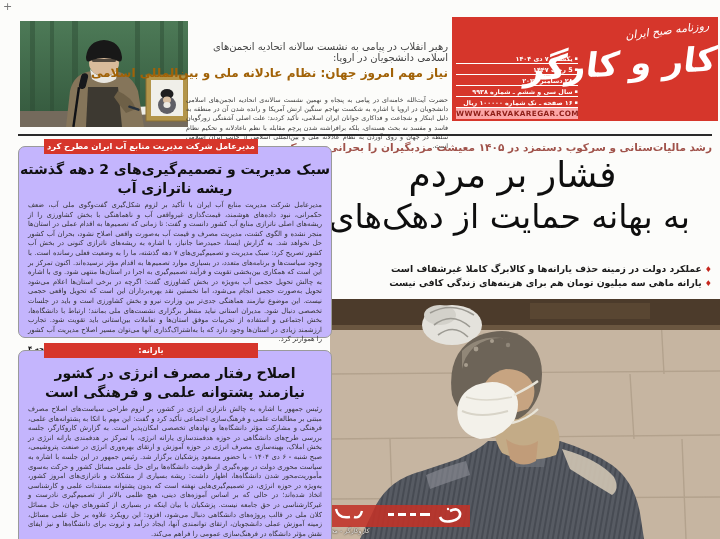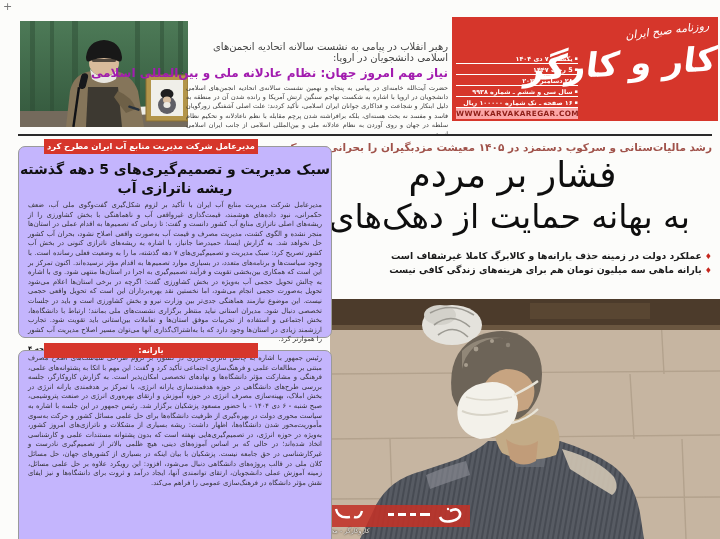--- a/index.html
+++ b/index.html
@@ -13,21 +13,21 @@
 
   
   .crop-mark { left:3px; top:0px; font-size:11px; color:#777; direction:ltr; }
 
   
   .leader-photo { left:20px; top:21px; width:168px; height:106px; }
   .leader-photo svg { display:block; }
 
   .leader-article { right:272px; top:41px; width:262px; text-align:right; }
   .leader-kicker { font-size:10px; color:#444; margin-bottom:3px; }
-  .leader-headline { font-size:12px; font-weight:bold; color:#a21caf; margin-bottom:4px; white-space:nowrap; }
+  .leader-headline { font-size:12px; font-weight:bold; color:#a16207; margin-bottom:16px; white-space:nowrap; }
   .leader-body { font-size:6.4px; line-height:9.2px; color:#3a3a3a; text-align:justify; }
   .leader-continued { font-size:6.8px; font-weight:bold; color:#111; text-align:left; margin-top:1px; }
 
   .masthead { left:452px; right:2px; top:17px; width:266px; height:104px; background:#d6362b; }
   .masthead-tagline {
     position:absolute; top:2px; right:10px; color:#fff; font-size:11px; font-style:italic;
     transform:rotate(-7deg); transform-origin:right top; white-space:nowrap;
   }
   .masthead-logo {
     position:absolute; top:26px; right:2px; width:168px; color:#fff;
@@ -51,21 +51,21 @@
   .main-kicker {
     left:305px; top:141px; width:407px; text-align:center;
     font-size:10.5px; font-weight:bold; color:#a0524a; white-space:nowrap;
   }
   .main-h1 {
     left:335px; top:153px; width:355px; text-align:left; direction:rtl;
     font-size:36px; font-weight:normal; color:#0e0e0e; white-space:nowrap; text-align:center;
   }
   .main-h1 .l1 { display:block; padding-right:0px; line-height:44px; letter-spacing:-1px; }
   .main-h1 .l2 { display:block; line-height:40px; font-size:33px; letter-spacing:-1px; }
-  .main-bullets { right:8px; left:345px; top:249px; width:368px; }
+  .main-bullets { right:8px; left:345px; top:262px; width:368px; }
   .main-bullet { font-size:9.3px; font-weight:bold; color:#1a1a1a; line-height:13px; text-align:right; white-space:nowrap; }
   .main-bullet .dm { color:#c6271e; font-size:8px; margin-left:3px; }
   .page-ref { left:283px; top:294px; font-size:6px; color:#555; }
 
   
   .worker-photo { left:330px; top:299px; width:390px; height:240px; }
   .photo-credit {
     left:286px; top:527px; font-size:6.3px; color:#f4f2ee; white-space:nowrap;
     text-shadow:0 0 2px rgba(40,30,20,0.9), 0 0 1px rgba(40,30,20,0.9);
   }
@@ -249,26 +249,30 @@
           <rect x="90" y="214" width="10" height="3" fill="#fff"></rect>
         <path d="M6 210 q2 10 14 8 M24 218 q6 2 8 -6" stroke="#fff" stroke-width="2.4" fill="none"></path>
       </g>
     </svg>
   </div>
   <div class="abs photo-credit">کاروکارگر - محمدرضا جنیدی‌فرد</div>
 
   <div class="article-box box-water">
     <div class="article-label">مدیرعامل شرکت مدیریت منابع آب ایران مطرح کرد</div>
     <div class="article-headline">
-      <div>سبک مدیریت و تصمیم‌گیری‌های 5 دهه گذشته</div>
+      <div>سبک مدیریت و تصمیم‌گیری‌های 2 دهه گذشته</div>
       <div>ریشه ناترازی آب</div>
     </div>
     <div class="article-body">مدیرعامل شرکت مدیریت منابع آب ایران با تأکید بر لزوم شکل‌گیری گفت‌وگوی ملی آب، ضعف حکمرانی، نبود داده‌های هوشمند، قیمت‌گذاری غیرواقعی آب و ناهماهنگی با بخش کشاورزی را از ریشه‌های اصلی ناترازی منابع آب کشور دانست و گفت: تا زمانی که تصمیم‌ها به اقدام عملی در استان‌ها منجر نشده و الگوی کشت، مدیریت مصرف و قیمت آب به‌صورت واقعی اصلاح نشود، بحران آب کشور حل نخواهد شد. به گزارش ایسنا، حمیدرضا جانباز، با اشاره به ریشه‌های ناترازی کنونی در بخش آب کشور تصریح کرد: سبک مدیریت و تصمیم‌گیری‌های ۷ دهه گذشته، ما را به وضعیت فعلی رسانده است. با وجود سیاست‌ها و برنامه‌های متعدد، در بسیاری موارد تصمیم‌ها به اقدام مؤثر نرسیده‌اند. اکنون تمرکز بر این است که همکاری بین‌بخشی تقویت و فرآیند تصمیم‌گیری به اجرا در استان‌ها منتهی شود. وی با اشاره به چالش تحویل حجمی آب به‌ویژه در بخش کشاورزی گفت: اگرچه در برخی استان‌ها اعلام می‌شود تحویل به‌صورت حجمی انجام می‌شود، اما نخستین نقد بهره‌برداران این است که تحویل واقعی حجمی نیست. این موضوع نیازمند هماهنگی جدی‌تر بین وزارت نیرو و بخش کشاورزی است و باید در جلسات تخصصی دنبال شود. مدیران استانی نباید منتظر برگزاری نشست‌های ملی بمانند؛ ارتباط با دانشگاه‌ها، بخش اجتماعی و استفاده از تجربیات موفق استان‌ها و تعاملات بین‌استانی باید تقویت شود. تجارب ارزشمند زیادی در استان‌ها وجود دارد که با به‌اشتراک‌گذاری آنها می‌توان مسیر اصلاح مدیریت آب کشور را هموارتر کرد.</div>
     <div class="article-continued">ادامه در صفحه ۴</div>
   </div>
 
   <div class="article-box box-energy">
     <div class="article-label">یارانه:</div>
+    <div class="article-headline">
+      <div>اصلاح رفتار مصرف انرژی در کشور</div>
+      <div>نیازمند پشتوانه علمی و فرهنگی است</div>
+    </div>
     <div class="article-body">رئیس جمهور با اشاره به چالش ناترازی انرژی در کشور، بر لزوم طراحی سیاست‌های اصلاح مصرف مبتنی بر مطالعات علمی و فرهنگ‌سازی اجتماعی تأکید کرد و گفت: این مهم با اتکا به پشتوانه‌های علمی، فرهنگی و مشارکت مؤثر دانشگاه‌ها و نهادهای تخصصی امکان‌پذیر است. به گزارش کاروکارگر، جلسه بررسی طرح‌های دانشگاهی در حوزه هدفمندسازی یارانه انرژی، با تمرکز بر هدفمندی یارانه انرژی در بخش املاک، بهینه‌سازی مصرف انرژی در حوزه آموزش و ارتقای بهره‌وری انرژی در صنعت پتروشیمی، صبح شنبه - ۶ دی ۱۴۰۴ - با حضور مسعود پزشکیان برگزار شد. رئیس جمهور در این جلسه با اشاره به سیاست محوری دولت در بهره‌گیری از ظرفیت دانشگاه‌ها برای حل علمی مسائل کشور و حرکت به‌سوی مأموریت‌محور شدن دانشگاه‌ها، اظهار داشت: ریشه بسیاری از مشکلات و ناترازی‌های امروز کشور، به‌ویژه در حوزه انرژی، در تصمیم‌گیری‌هایی نهفته است که بدون پشتوانه مستندات علمی و کارشناسی اتخاذ شده‌اند؛ در حالی که بر اساس آموزه‌های دینی، هیچ ظلمی بالاتر از تصمیم‌گیری نادرست و غیرکارشناسی در حق جامعه نیست. پزشکیان با بیان اینکه در بسیاری از کشورهای جهان، حل مسائل کلان ملی در قالب پروژه‌های دانشگاهی دنبال می‌شود، افزود: این رویکرد علاوه بر حل علمی مسائل، زمینه آموزش عملی دانشجویان، ارتقای توانمندی آنها، ایجاد درآمد و ثروت برای دانشگاه‌ها و نیز ایفای نقش مؤثر دانشگاه در فرهنگ‌سازی عمومی را فراهم می‌کند.</div>
 
   </div>
 
 </div>
 
 </body></html>

